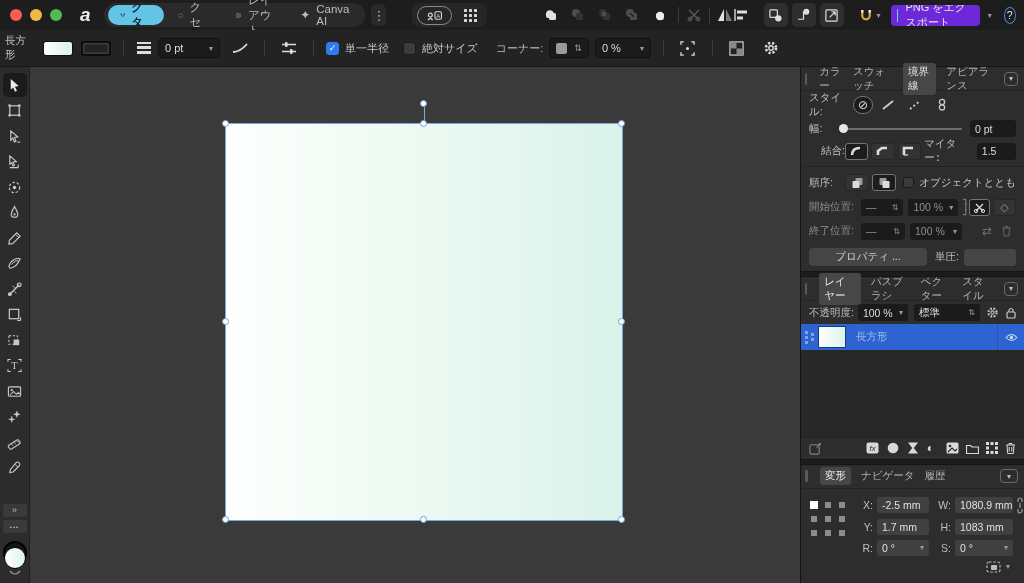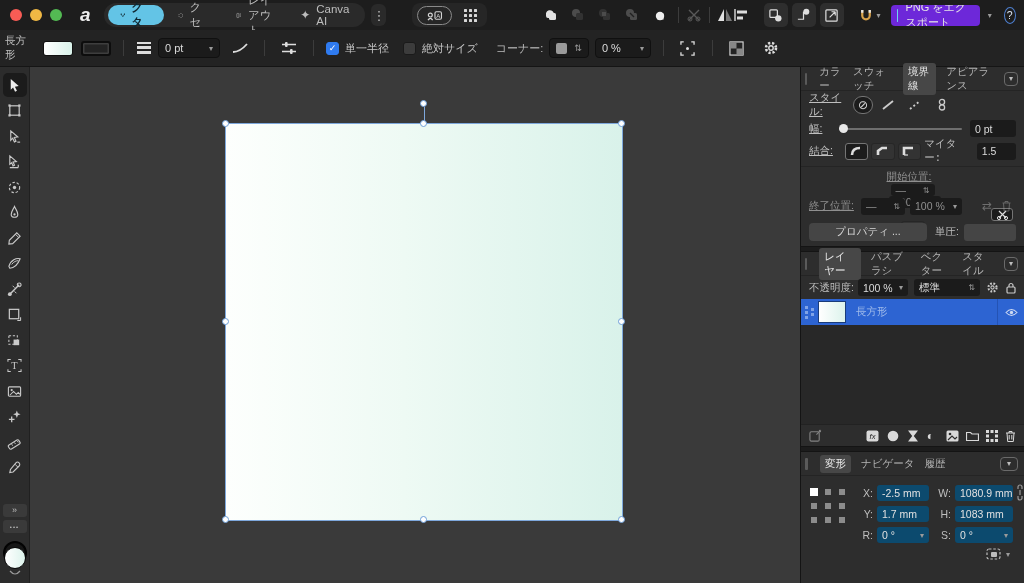--- a/index.html
+++ b/index.html
@@ -49,29 +49,29 @@
   .rotstem { position:absolute; left:424px; top:107px; width:1px; height:17px; background:#7ea8dc; }
 
   
   .panel { position:absolute; left:800px; top:67px; width:224px; height:516px; background:#2d2d2d; border-left:1px solid #141414; font-size:10.5px; color:#c9c9c9; display:flex; flex-direction:column; }
   .phead { height:24px; display:flex; align-items:center; gap:10px; padding:0 6px 0 4px; background:#2d2d2d; border-bottom:1px solid #242424; flex:none; }
   .phead .grab { width:3px; height:12px; background:#5a5a5a; border-radius:1px; margin-right:2px; }
   .ptab { color:#b5b5b5; }
   .ptab.sel { background:#474747; color:#e8e8e8; border-radius:3px; padding:2px 5px; }
   .chevbtn { margin-left:auto; width:18px; height:14px; border:1px solid #6a6a6a; border-radius:4px; color:#bdbdbd; font-size:8px; display:flex; align-items:center; justify-content:center; }
   .prow { display:flex; align-items:center; padding:0 8px; flex:none; }
-  .plabel { width:52px; flex:none; color:#bfbfbf;text-decoration:underline; }
+  .plabel { width:52px; flex:none; color:#bfbfbf; }
   .sbtn { width:24px; height:17px; background:#333; border:1px solid #262626; border-radius:3px; display:flex; align-items:center; justify-content:center; margin-right:3px; }
   .sbtn.sel { background:#1c1c1c; border:1px solid #757575; }
   .dinp { background:#1b1b1b; border-radius:3px; height:17px; display:flex; align-items:center; padding:0 5px; color:#dcdcdc; gap:5px; }
   .sectiondiv { height:1px; background:#242424; margin:3px 0; flex:none; }
   .panelgap { height:6px; background:#1c1c1c; border-top:1px solid #141414; border-bottom:1px solid #141414; flex:none; }
   .layerrow { height:26px; background:#2d64d2; display:flex; align-items:center; flex:none; }
   .fieldlbl { width:16px; text-align:right; margin-right:4px; color:#bfbfbf; }
-  .tinp { background:#0c4a6e; border-radius:3px; height:16px; display:flex; align-items:center; padding:0 5px; color:#e0e0e0; width:60px; overflow:hidden; white-space:nowrap; }
+  .tinp { background:#404040; border-radius:3px; height:16px; display:flex; align-items:center; padding:0 5px; color:#e0e0e0; width:60px; overflow:hidden; white-space:nowrap; }
 </style>
 </head>
 <body>
 
 <div id="app">
 
   <div class="titlebar">
     <div class="row" style="padding-left:10px;">
       <span class="tl" style="background:#f85c55;"></span>
       <span class="tl" style="background:#f0b844;"></span>
@@ -471,21 +471,21 @@
         <span class="abs" style="left:0;right:0;top:4px;height:2.5px;background:#6e6e6e;border-radius:2px;"></span>
         <span class="abs" style="left:0;top:0;width:9px;height:9px;border-radius:50%;background:#e8e8e8;"></span>
       </span>
       <span class="dinp" style="width:46px;">
           <span>0 pt</span>
         </span>
     </div>
 
 
     <div class="prow" style="height:24px;">
-      <span class="plabel" style="width:36px;">結合:</span>
+      <span class="plabel" style="width:36px;text-align:right;">結合:</span>
       <span class="sbtn sel">
           <svg width="14" height="12" viewBox="0 0 14 12">
             <path d="M2 10 Q2 3 10 3" fill="none" stroke="#ddd" stroke-width="2.6"></path>
           </svg>
         </span>
       <span class="sbtn">
           <svg width="14" height="12" viewBox="0 0 14 12">
             <path d="M2 10 L2 6 L6 3 L11 3" fill="none" stroke="#ddd" stroke-width="2.6"></path>
           </svg>
         </span>
@@ -497,22 +497,39 @@
         </span>
       <span style="margin-left:auto;color:#bfbfbf;font-family:Liberation Mono, monospace;">マイター:</span>
       <span class="dinp" style="width:40px;margin-left:5px;">
           <span>1.5</span>
         </span>
     </div>
 
 
     <div class="sectiondiv"></div>
 
-
-    <div class="prow" style="height:24px;color:#8f8f8f;flex-direction:column;">
+    <div class="prow" style="height:25px;">
+      <span class="plabel" style="width:36px;">順序:</span>
+      <span class="sbtn">
+          <svg width="13" height="12" viewBox="0 0 13 12">
+            <rect x="4.5" y="1" width="7" height="7" rx="1" fill="#9a9a9a"></rect>
+            <rect x="1.5" y="4" width="7" height="7" rx="1" fill="#ddd"></rect>
+          </svg>
+        </span>
+      <span class="sbtn sel">
+          <svg width="13" height="12" viewBox="0 0 13 12">
+            <rect x="1.5" y="1" width="7" height="7" rx="1" fill="#9a9a9a"></rect>
+            <rect x="4.5" y="4" width="7" height="7" rx="1" fill="#ddd"></rect>
+          </svg>
+        </span>
+      <span class="cb" style="margin-left:auto;width:11px;height:11px;"></span>
+      <span style="margin-left:5px;white-space:nowrap;overflow:hidden;">オブジェクトととも</span>
+    </div>
+
+    <div class="prow" style="height:24px;color:#8f8f8f;">
       <span class="plabel" style="color:#8f8f8f;">開始位置:</span>
       <span class="dinp" style="width:44px;color:#8f8f8f;justify-content:space-between;">
           <span>—</span>
           <span style="font-size:8px;">⇅</span>
         </span>
       <span class="dinp" style="width:52px;margin-left:5px;color:#8f8f8f;justify-content:space-between;">
           <span>100 %</span>
           <span class="caret">▾</span>
         </span>
       <svg width="8" height="20" viewBox="0 0 8 20" style="margin-left:3px;">

